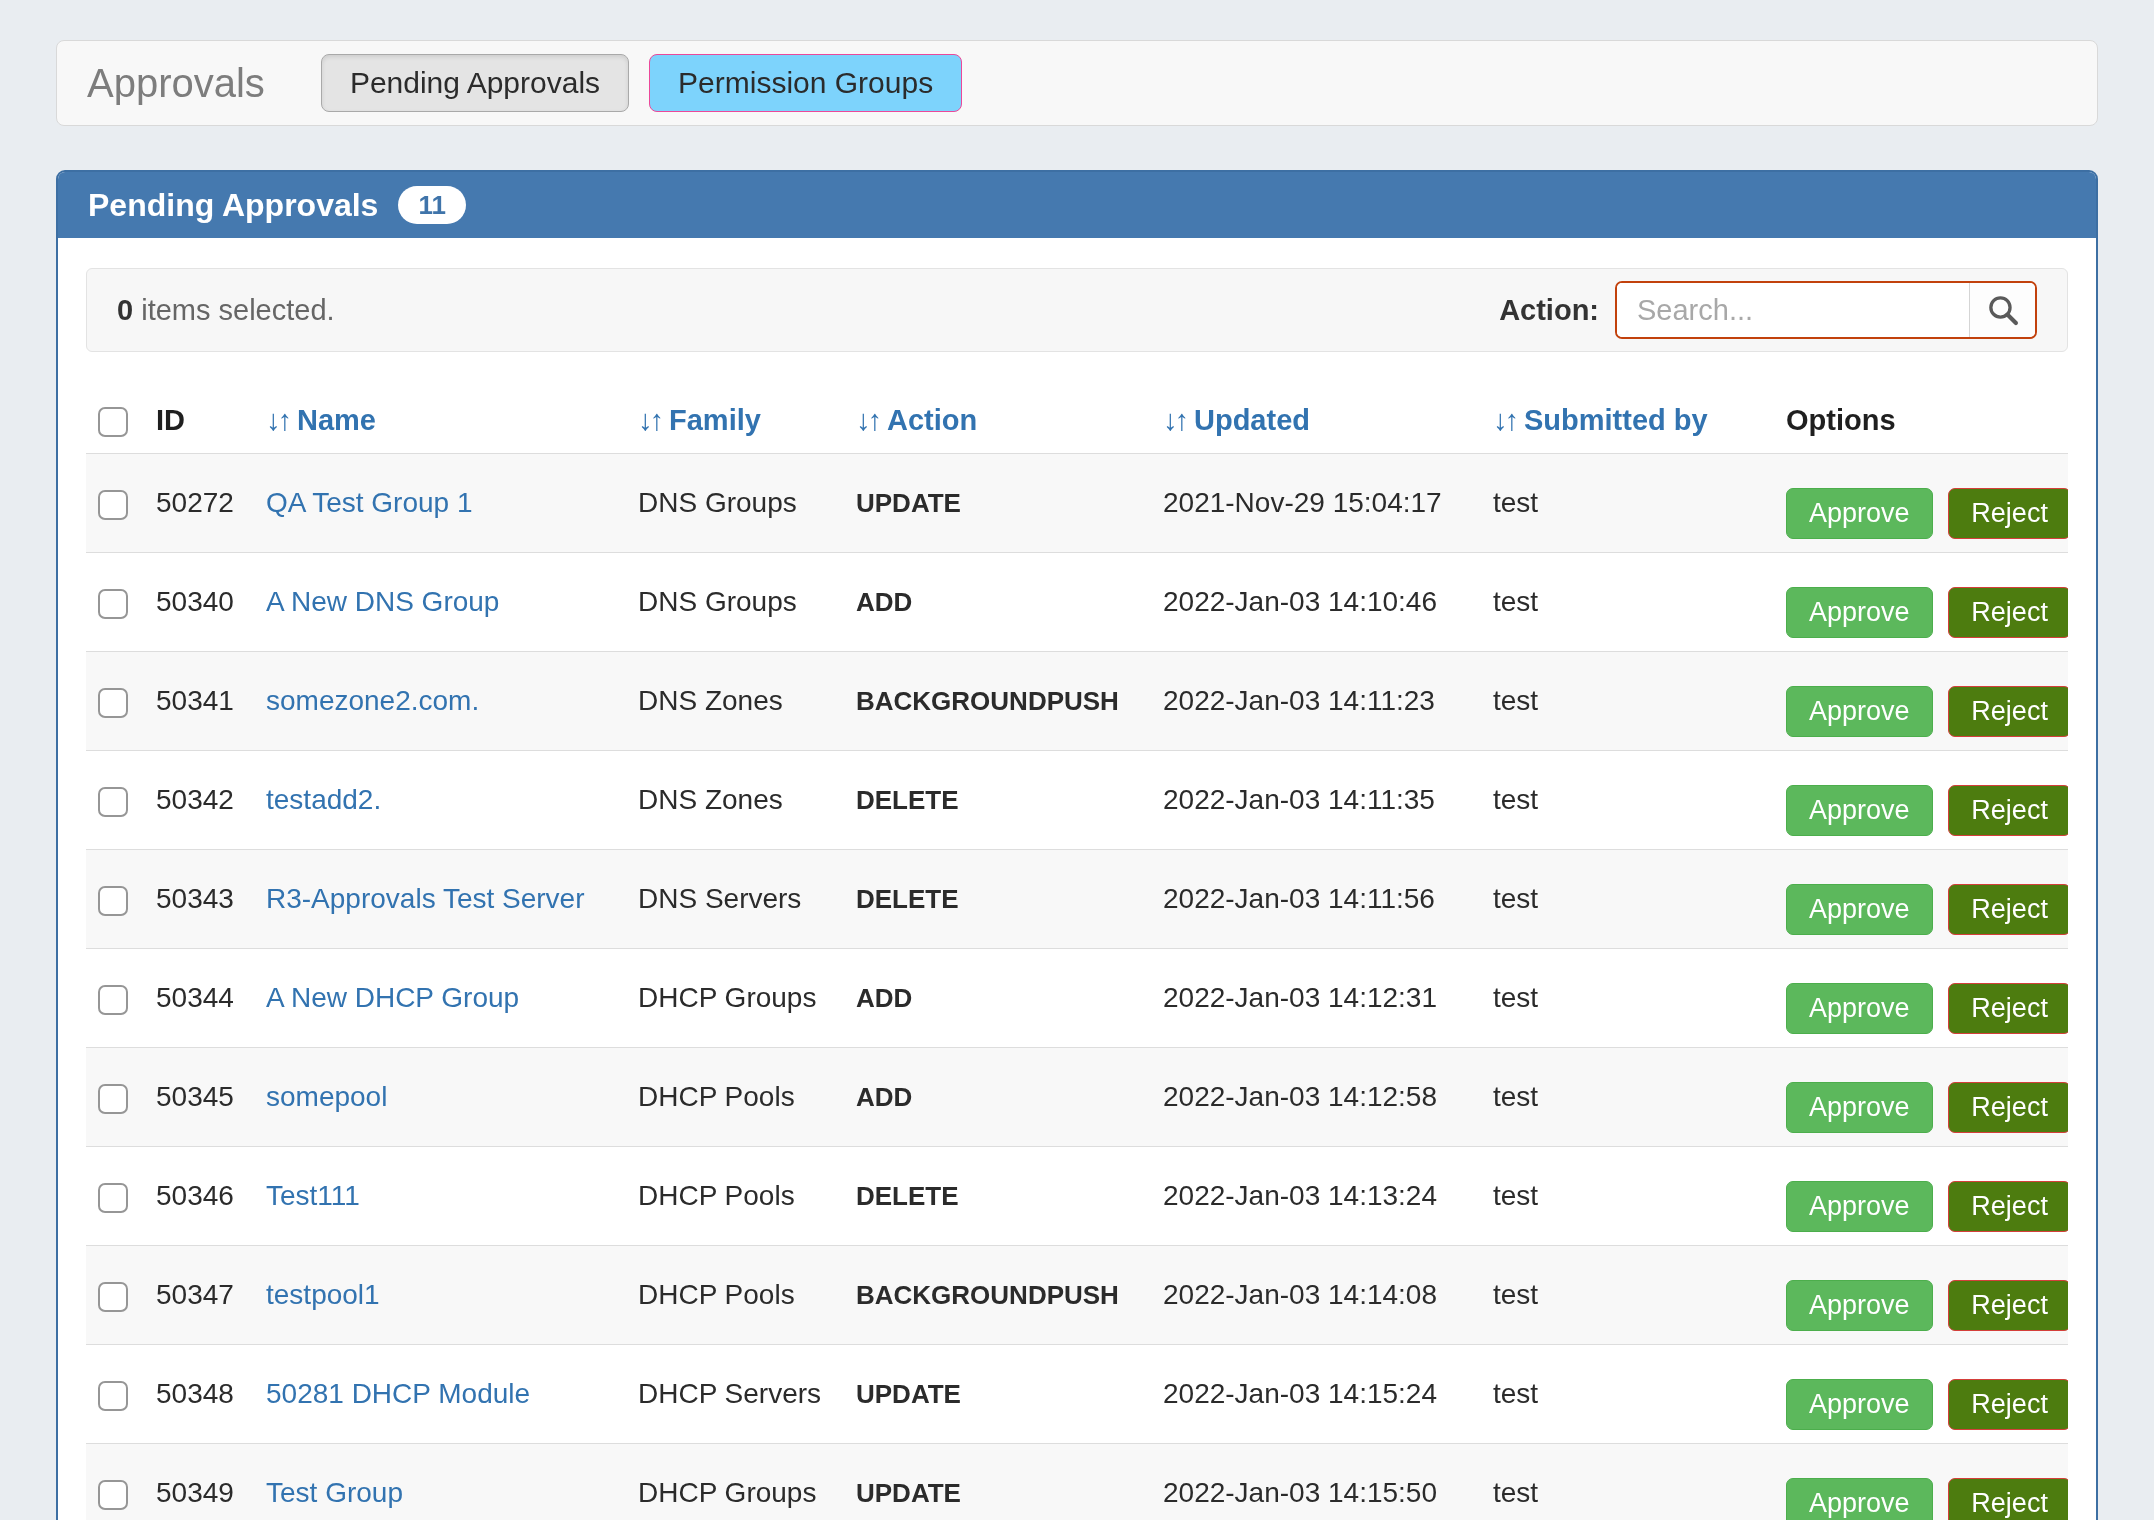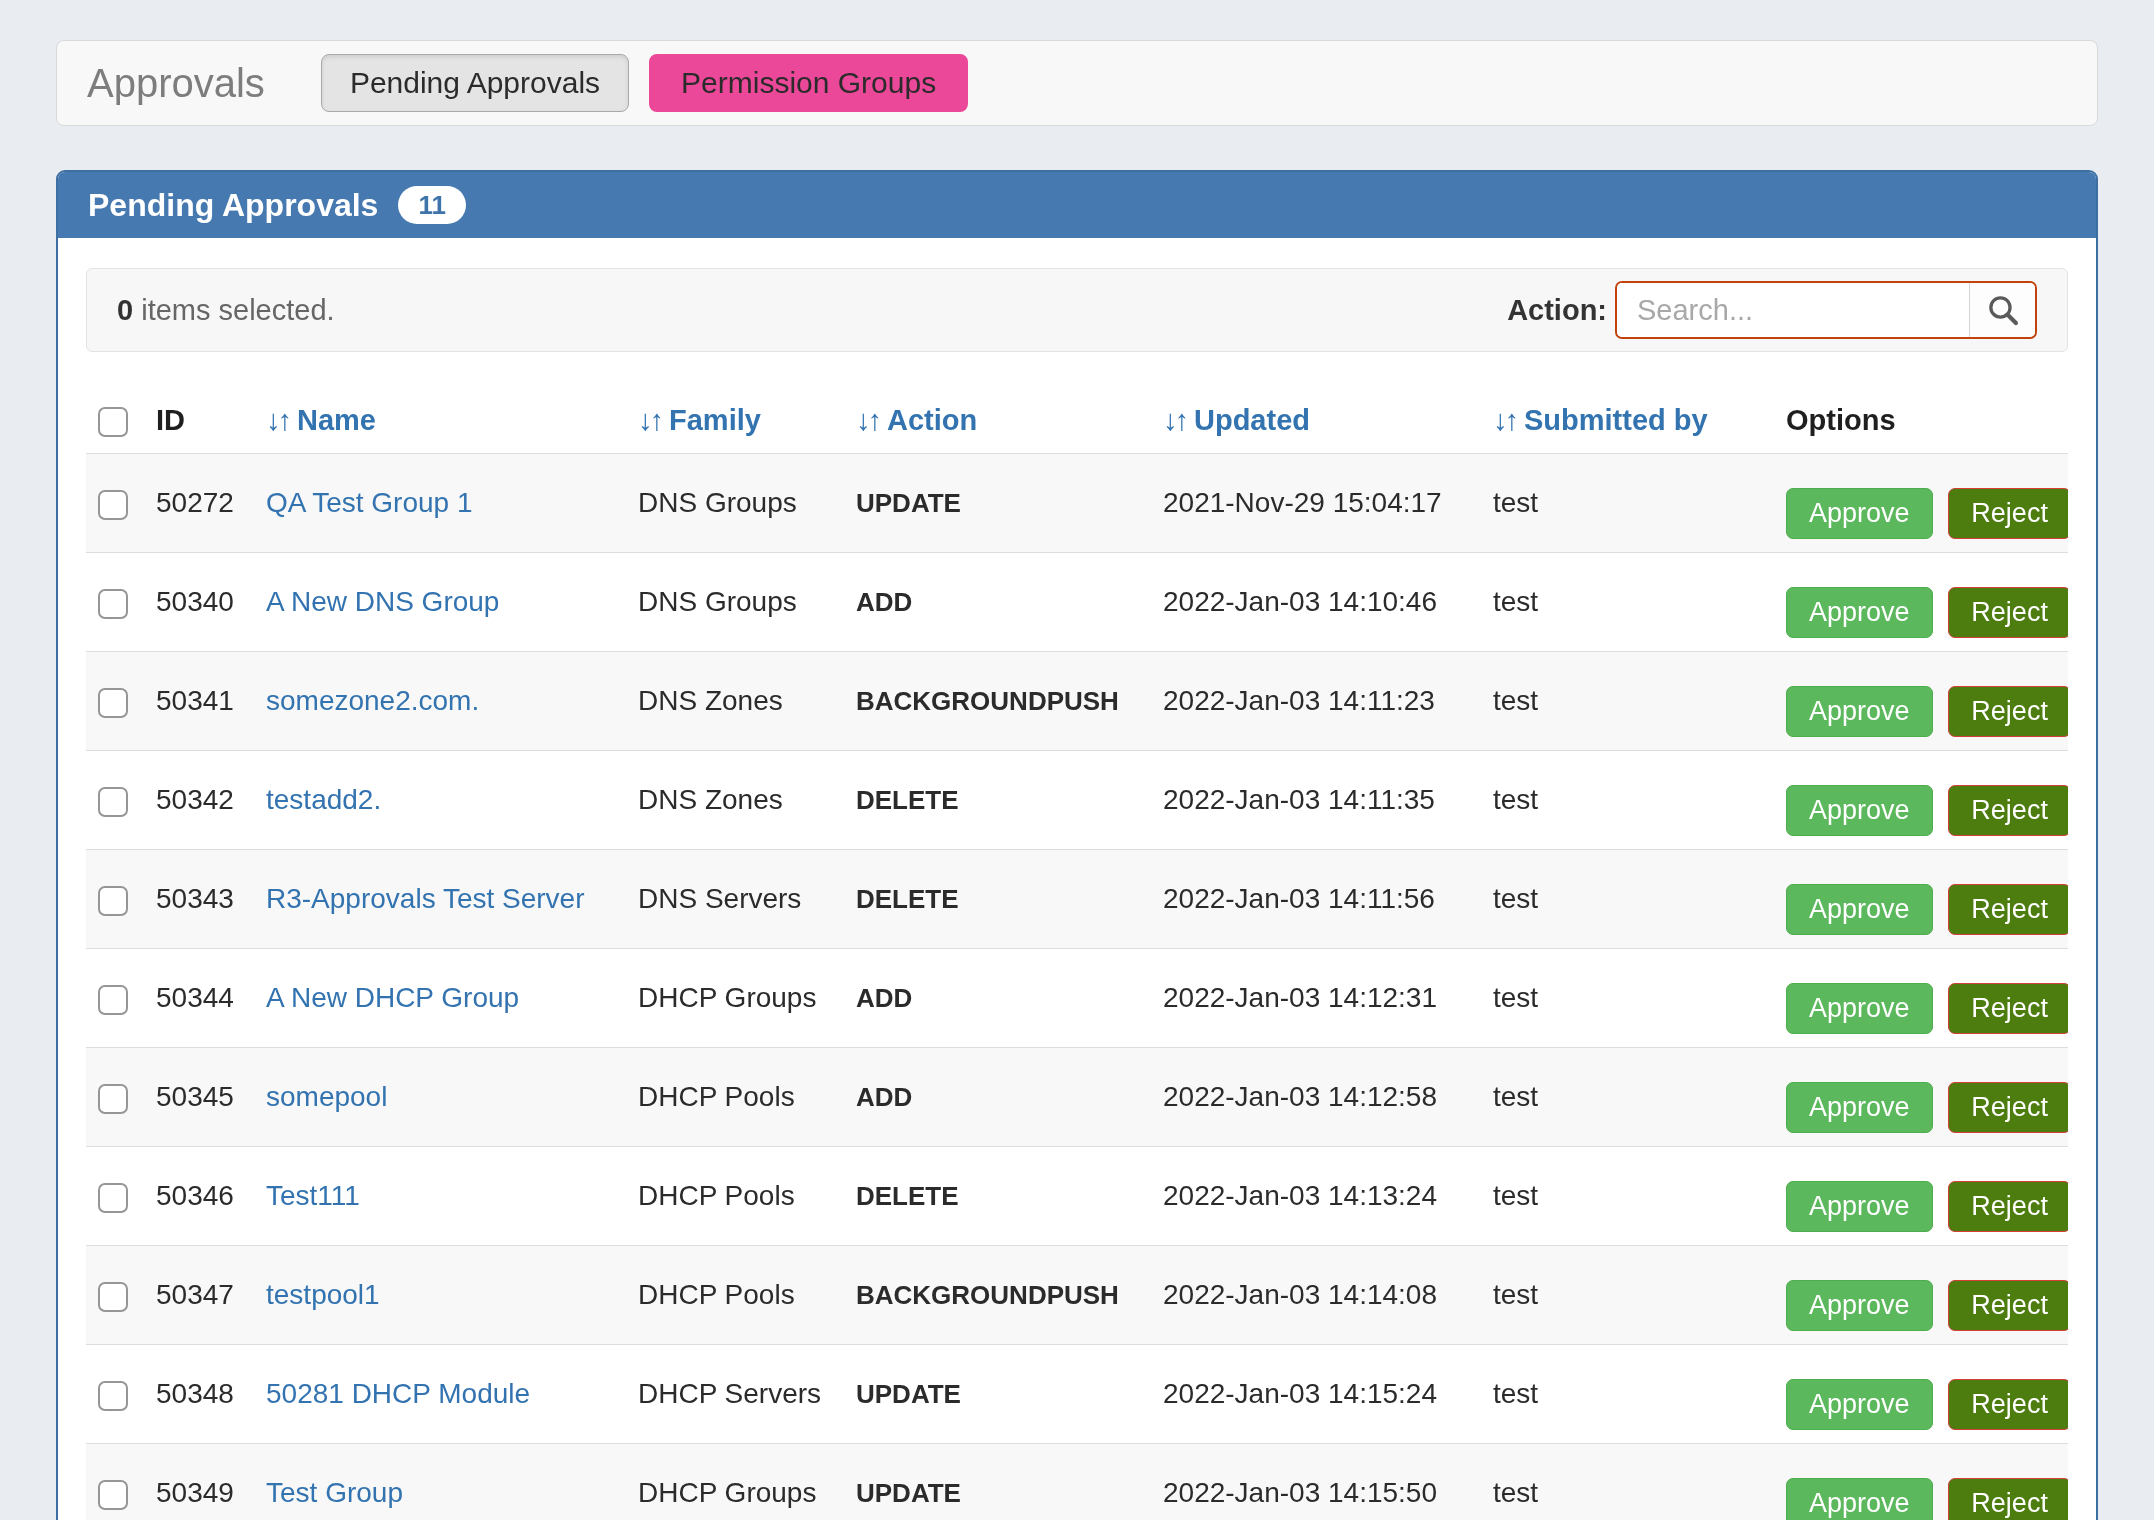--- a/index.html
+++ b/index.html
@@ -36,22 +36,22 @@
     border-radius: 8px;
     margin-right: 20px;
     cursor: pointer;
   }
   .tab-btn.active {
     background: #e4e4e4;
     border: 1px solid #a9a9a9;
     box-shadow: inset 0 2px 4px rgba(0,0,0,0.10);
   }
   .tab-btn.inactive {
-    background: #ec4899;
-    border: 4px solid #ec4899;
+    background: #7dd3fc;
+    border: 1px solid #ec4899;
   }
 
   
   .panel {
     margin-top: 44px;
     border: 2px solid #3d6fa3;
     border-radius: 9px;
     overflow: hidden;
     background: #ffffff;
   }
@@ -86,21 +86,21 @@
     border-radius: 6px;
     height: 84px;
     display: flex;
     align-items: center;
     justify-content: space-between;
     padding: 0 30px;
   }
   .selected-info { font-size: 29px; color: #666; }
   .selected-info .count { font-weight: bold; color: #333; }
   .toolbar-right { display: flex; align-items: center; }
-  .action-label { font-size: 29px; font-weight: bold; color: #333; margin-right: 8px; }
+  .action-label { font-size: 29px; font-weight: bold; color: #333; margin-right: 16px; }
   .select-box {
     width: 298px; height: 58px;
     background: #fff;
     border: 1px solid #c9c9c9;
     border-radius: 7px;
     display: flex; align-items: center; justify-content: space-between;
     padding: 0 22px;
     margin-right: 22px;
     cursor: pointer;
   }

